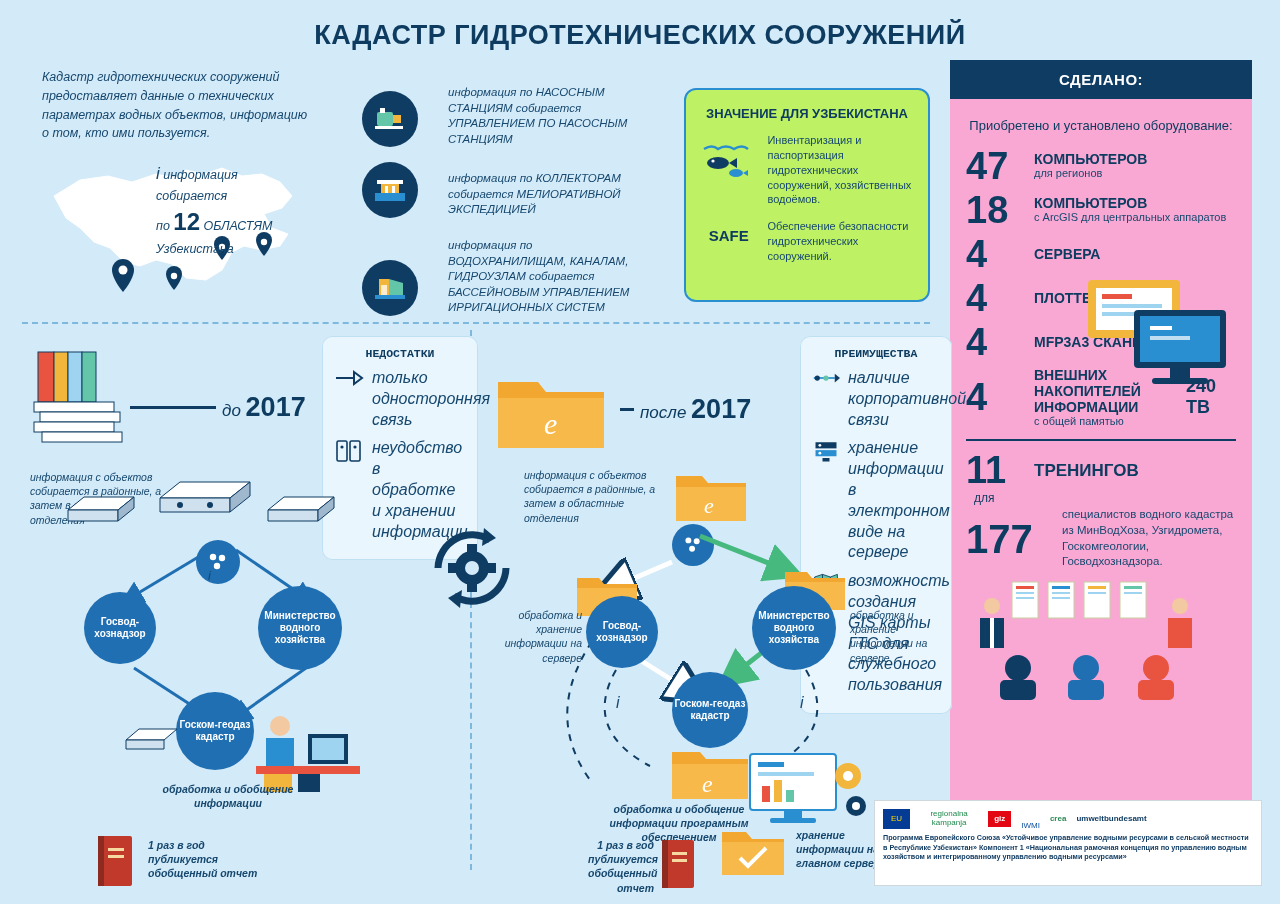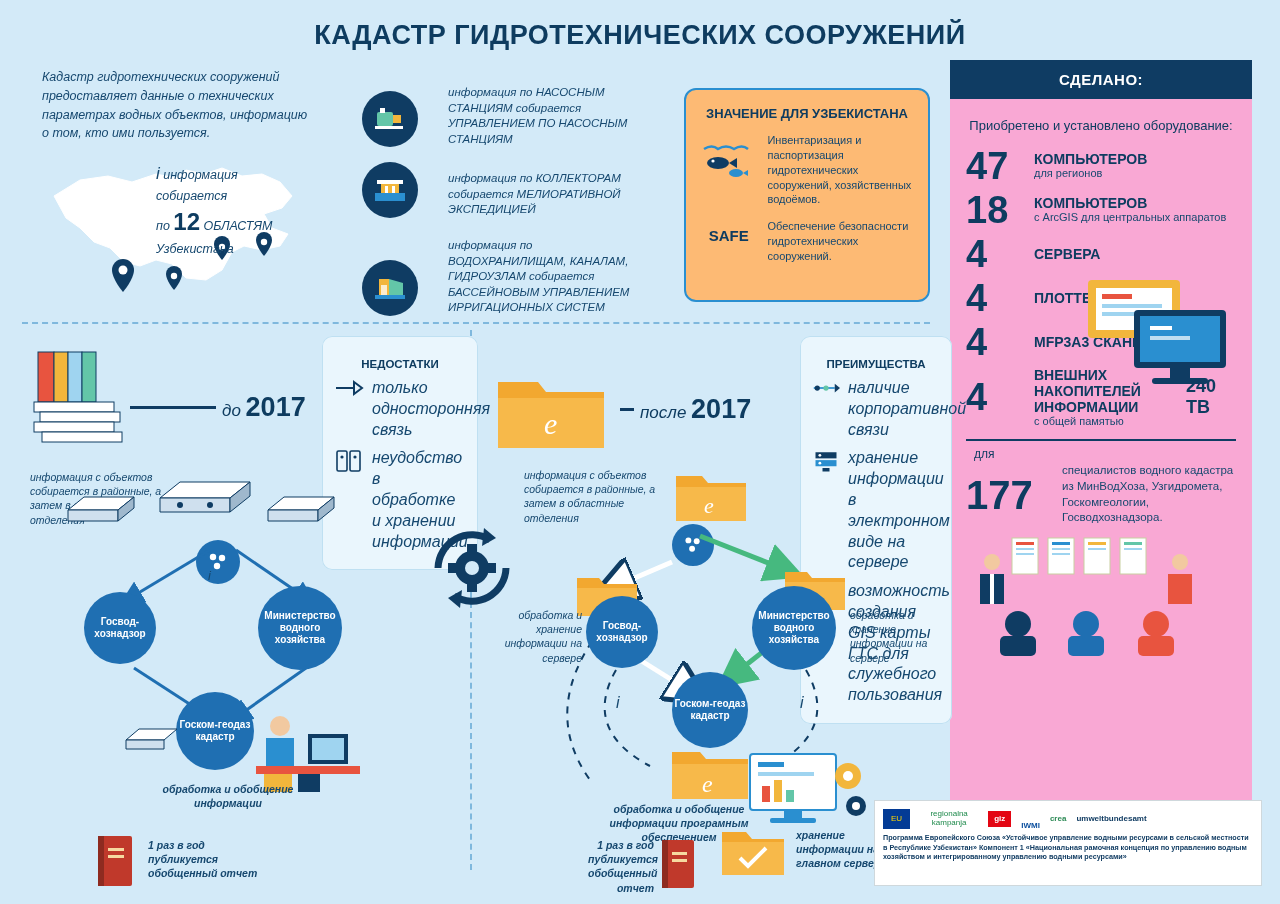--- a/index.html
+++ b/index.html
@@ -36,21 +36,21 @@
   .circ{
     width:56px;height:56px;border-radius:50%;background:#0f3c63;
     display:flex;align-items:center;justify-content:center;flex:0 0 56px;
   }
   .iconrow .txt{
     font-style:italic;font-size:11.5px;line-height:1.35;color:#16486f;width:200px;
   }
   
   .valuebox{
     position:absolute;left:684px;top:88px;width:242px;height:210px;
-    background:#fdba74;border:2px solid #2a8fd0;border-radius:12px;
+    background:#bef264;border:2px solid #2a8fd0;border-radius:12px;
   }
   .valuebox h3{
     margin:16px 0 12px;text-align:center;font-size:13px;color:#0e3c60;font-weight:bold;
   }
   .vrow{display:flex;gap:10px;padding:0 14px 12px;align-items:flex-start;}
   .vrow .vtxt{font-size:11px;line-height:1.35;color:#16486f;width:148px;}
   .vsafe{
     width:58px;text-align:center;font-weight:bold;color:#0e3c60;font-size:15px;padding-top:8px;
   }
   
@@ -75,21 +75,21 @@
   .vsep{position:absolute;left:470px;top:330px;height:540px;border-left:2px dashed #7fb8dd;}
   
   .era{position:absolute;font-size:17px;font-style:italic;color:#0e3c60;}
   .era b{font-size:27px;font-style:normal;}
   .eraline{position:absolute;height:3px;background:#0f3c63;}
   
   .sbox{
     position:absolute;background:#eaf6fd;border-radius:10px;padding:10px 12px;
     box-shadow:0 0 0 1px #bfe0f2 inset;
   }
-  .sbox h4{margin:12px 0 8px;text-align:center;font-size:11.5px;font-weight:bold;color:#0e3c60;}
+  .sbox h4{margin:1px 0 8px;text-align:center;font-size:11.5px;font-weight:bold;color:#0e3c60;font-family:Liberation Mono, monospace;}
   .sbox .r{display:flex;gap:8px;align-items:flex-start;margin-bottom:8px;}
   .sbox .r .t{font-size:16px;font-style:italic;line-height:1.3;color:#16486f;width:92px;}
   
   .flab{position:absolute;font-size:10.5px;font-style:italic;line-height:1.35;color:#16486f;}
   .node{
     position:absolute;border-radius:50%;background:#1f6fb2;color:#fff;
     display:flex;align-items:center;justify-content:center;text-align:center;
     font-size:10px;line-height:1.18;font-weight:bold;
   }
   
@@ -236,20 +236,24 @@
 
       <div class="statline">
         <div class="num">4</div>
         <div class="slbl" style="width:168px;"><span>ВНЕШНИХ НАКОПИТЕЛЕЙ ИНФОРМАЦИИ</span>
           <span class="sub">с общей памятью</span></div>
         <div class="tr">240 TB</div>
       </div>
 
       <div class="divider"></div>
 
+      <div class="statline">
+        <div class="num">11</div>
+        <div class="slbl" style="font-size:17px;">ТРЕНИНГОВ</div>
+      </div>
       <div style="font-size:12px;margin:-4px 0 2px 8px;">для</div>
 
       <div class="statline">
         <div class="num" style="font-size:40px;min-width:86px;">177</div>
         <div class="tail" style="width:176px;">специалистов водного кадастра из МинВодХоза, Узгидромета, Госкомгеологии, Госводхознадзора.</div>
       </div>
 
       <svg width="268" height="126" viewBox="0 0 268 126" style="margin-top:6px">
         <rect x="46" y="6" width="26" height="36" fill="#fff" stroke="#c8cfa0"></rect>
           <rect x="50" y="10" width="18" height="3" fill="#e8543f"></rect>
@@ -580,20 +584,20 @@
       <rect x="20" y="18" width="15" height="3" fill="#f6d9a0"></rect>
       <rect x="20" y="25" width="15" height="3" fill="#f6d9a0"></rect>
   </svg>
   <div class="flab" style="left:588px;top:838px;width:66px;font-weight:bold;text-align:right;">1 раз в год публикуется обобщенный отчет</div>
 
   <div class="footer">
     <div class="logos">
       <div class="badge" style="background:#033b95;color:#ffd700;padding:6px 8px;">EU</div>
       <div class="badge" style="width:58px;color:#1f8a4c;">regionalna kampanja</div>
       <div class="badge" style="background:#e30613;color:#fff;padding:4px 6px;font-weight:bold;">giz</div>
-      <div class="badge" style="color:#0b4f9e;font-weight:bold;margin-top:15px;">IWMI</div>
+      <div class="badge" style="color:#0b4f9e;font-weight:normal;margin-top:15px;">IWMI</div>
       <div class="badge" style="color:#2e8b57;font-weight:bold;">crea</div>
       <div class="badge" style="color:#123d63;font-weight:bold;">umweltbundesamt</div>
     </div>
     <div class="ftxt">Программа Европейского Союза «Устойчивое управление водными ресурсами в сельской местности в Республике Узбекистан» Компонент 1 «Национальная рамочная концепция по управлению водным  хозяйством и интегрированному управлению водными ресурсами»</div>
   </div>
 
 </div>
 
 </body></html>

